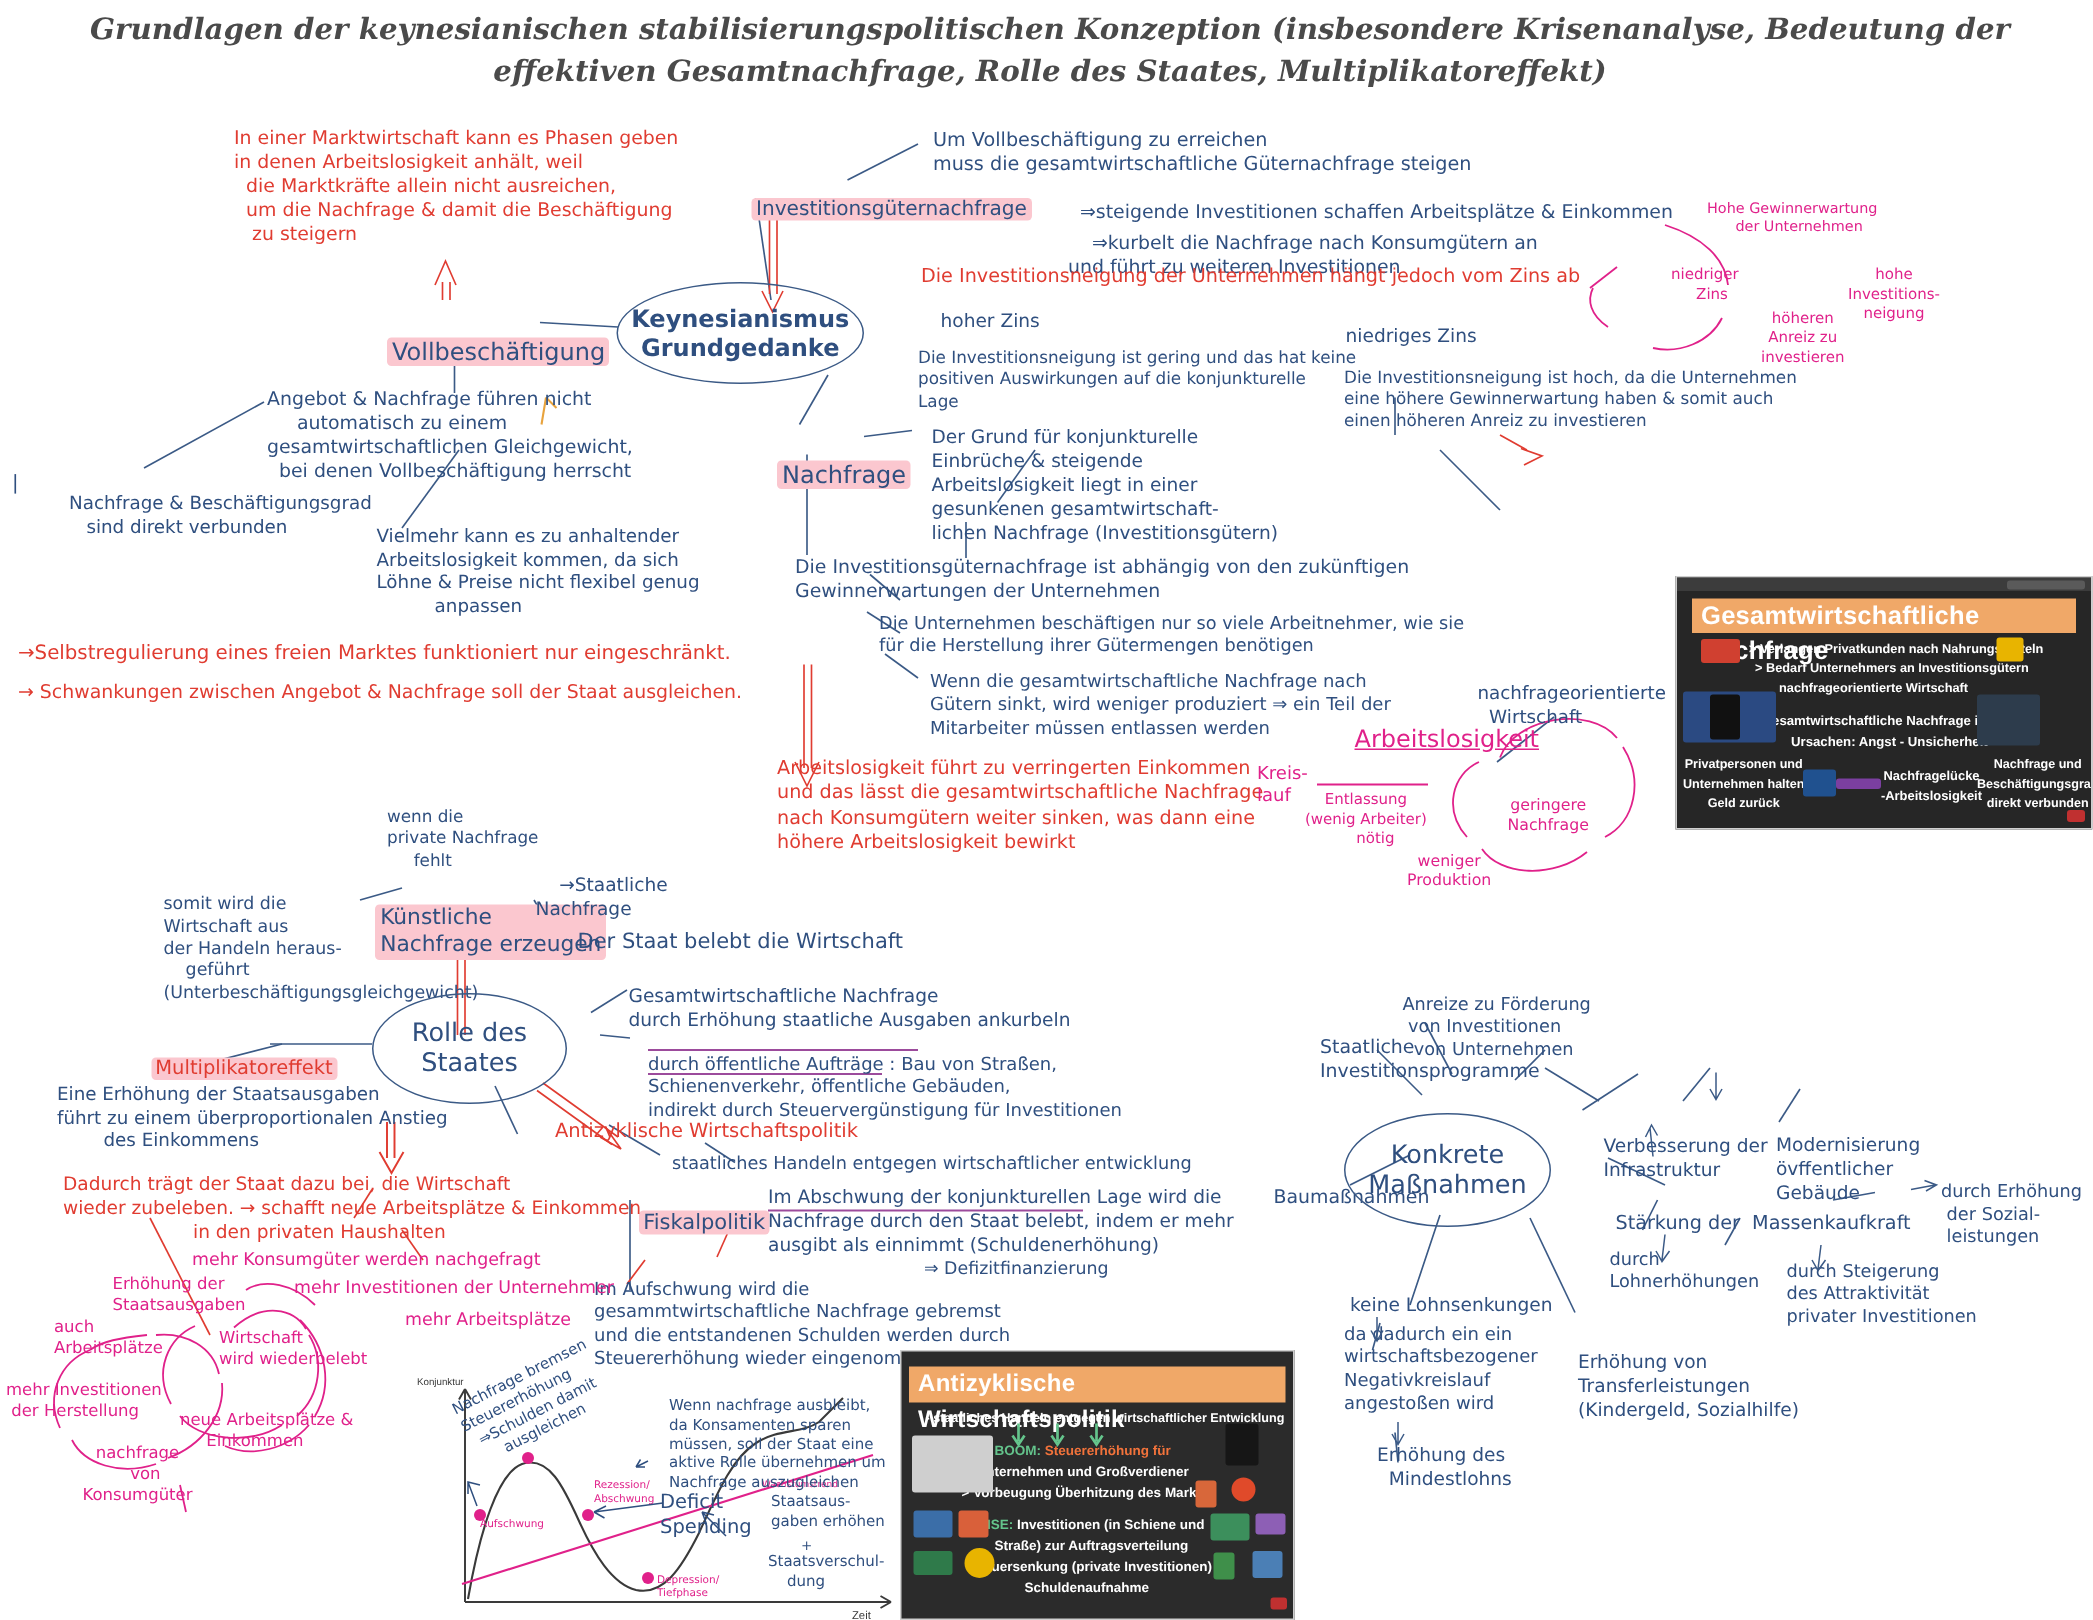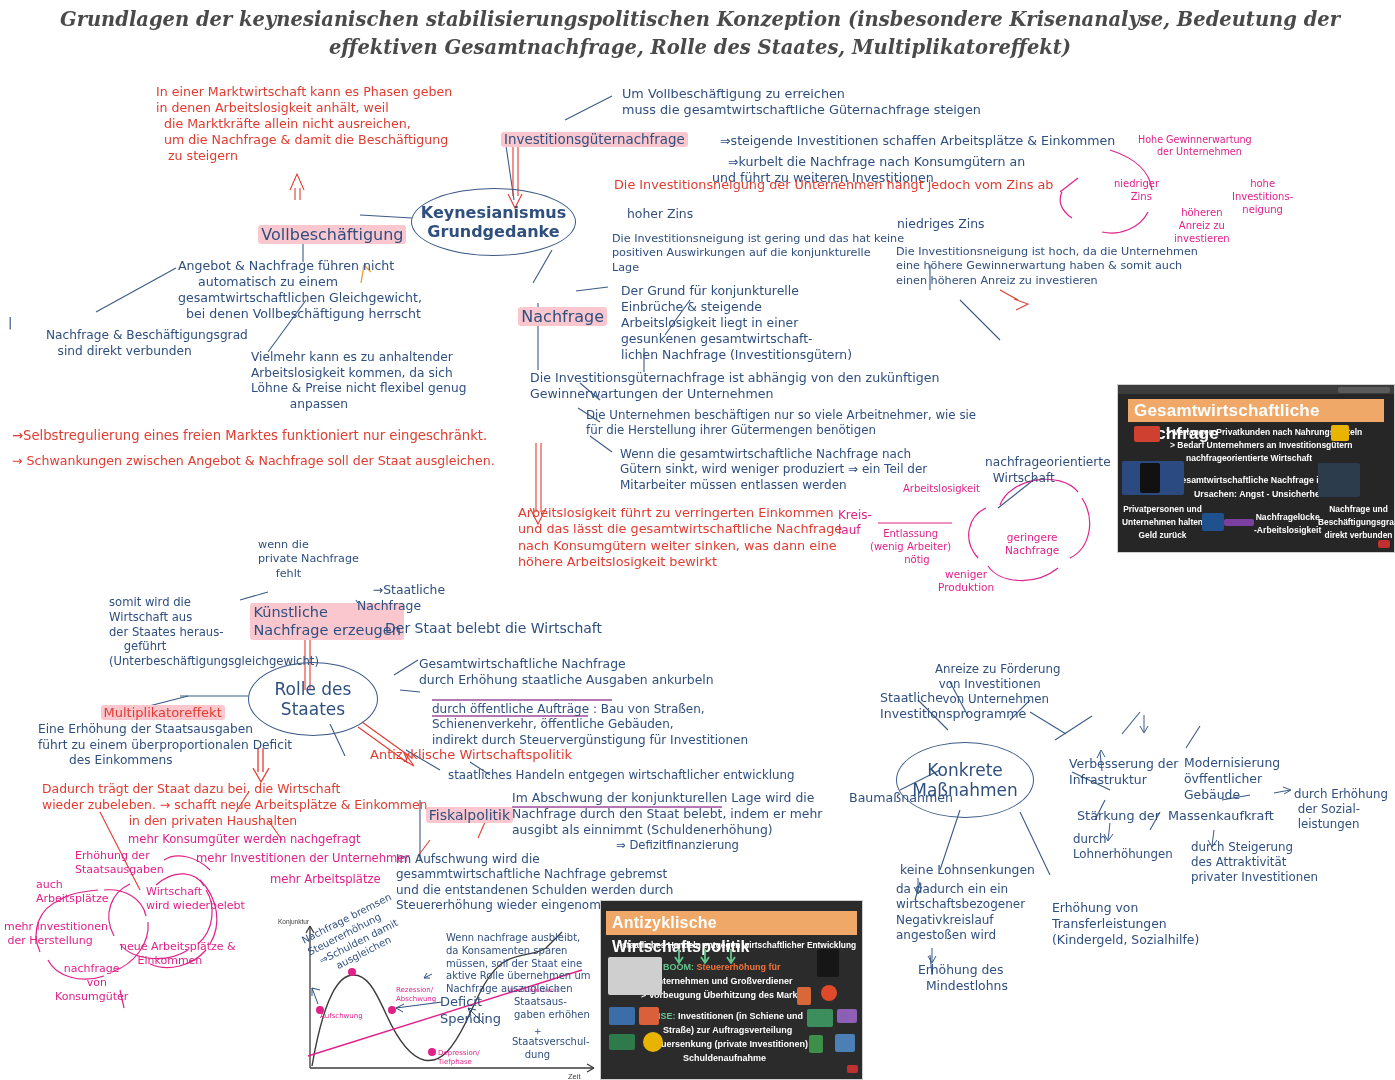--- a/index.html
+++ b/index.html
@@ -261,21 +261,21 @@
   <div class="t red" style="left:12px;top:428px;font-size:13.2px;">→Selbstregulierung eines freien Marktes funktioniert nur eingeschränkt.</div>
   <div class="t red" style="left:12px;top:453px;font-size:12.6px;">→ Schwankungen zwischen Angebot &amp; Nachfrage soll der Staat ausgleichen.</div>
 
   <div class="t red" style="left:518px;top:505px;font-size:12.8px;">Arbeitslosigkeit führt zu verringerten Einkommen
 und das lässt die gesamtwirtschaftliche Nachfrage
 nach Konsumgütern weiter sinken, was dann eine
 höhere Arbeitslosigkeit bewirkt</div>
   <div class="t pink" style="left:838px;top:508px;font-size:12px;">Kreis-
 lauf</div>
 
-  <div class="t pink" style="left:903px;top:483px;font-size:10px;">Arbeitslosigkeit</div>
+  <div class="t pink" style="left:903px;top:483px;font-size:16px;text-decoration:underline;">Arbeitslosigkeit</div>
   <div class="t pink" style="left:870px;top:528px;font-size:10px;text-align:center;">Entlassung
 (wenig Arbeiter)
     nötig</div>
   <div class="t pink" style="left:1005px;top:531px;font-size:10.5px;text-align:center;">geringere
 Nachfrage</div>
   <div class="t pink" style="left:938px;top:568px;font-size:10.5px;text-align:center;">weniger
 Produktion</div>
   <div class="t blue" style="left:985px;top:455px;font-size:12.2px;">nachfrageorientierte
   Wirtschaft</div>
 
@@ -313,21 +313,21 @@
   <div class="t" style="left:232px;top:584px;font-size:14.5px;">
     <span class="hl blue" style="white-space:pre-line;display:inline-block;">Künstliche
 Nachfrage erzeugen</span>
   </div>
   <div class="t blue" style="left:357px;top:566px;font-size:12.4px;">
     <span>→</span><span style="white-space:pre-line;">Staatliche
 Nachfrage</span>
   </div>
   <div class="t blue" style="left:109px;top:595px;font-size:11.6px;">somit wird die
 Wirtschaft aus
-der Staates heraus-
+der Handeln heraus-
     geführt
 (Unterbeschäftigungsgleichgewicht)</div>
 
   <div class="node" style="left:248px;top:662px;width:128px;height:72px;font-size:17px;">
     <span style="white-space:pre-line;">Rolle des
 Staates</span>
   </div>
 
   <div class="t blue" style="left:385px;top:620px;font-size:14px;">Der Staat belebt die Wirtschaft</div>
   <div class="t blue" style="left:419px;top:656px;font-size:12.4px;">Gesamtwirtschaftliche Nachfrage
@@ -348,21 +348,21 @@
   <div class="t blue" style="left:616px;top:838px;font-size:11.6px;">⇒ Defizitfinanzierung</div>
   <div class="t blue" style="left:396px;top:852px;font-size:12px;">Im Aufschwung wird die
 gesammtwirtschaftliche Nachfrage gebremst
 und die entstandenen Schulden werden durch
 Steuererhöhung wieder eingenommen</div>
 
   <div class="t" style="left:84px;top:688px;font-size:13px;">
     <span class="hl red">Multiplikatoreffekt</span>
   </div>
   <div class="t blue" style="left:38px;top:722px;font-size:12.2px;">Eine Erhöhung der Staatsausgaben
-führt zu einem überproportionalen Deficit
+führt zu einem überproportionalen Anstieg
         des Einkommens</div>
   <div class="t red" style="left:42px;top:781px;font-size:12.4px;">Dadurch trägt der Staat dazu bei, die Wirtschaft
 wieder zubeleben. → schafft neue Arbeitsplätze &amp; Einkommen
                       in den privaten Haushalten</div>
   <div class="t pink" style="left:128px;top:832px;font-size:11.6px;">mehr Konsumgüter werden nachgefragt</div>
   <div class="t pink" style="left:196px;top:851px;font-size:11.6px;">mehr Investitionen der Unternehmer</div>
   <div class="t pink" style="left:270px;top:872px;font-size:11.6px;">mehr Arbeitsplätze</div>
 
   <div class="t pink" style="left:75px;top:849px;font-size:11px;">Erhöhung der
 Staatsausgaben</div>

